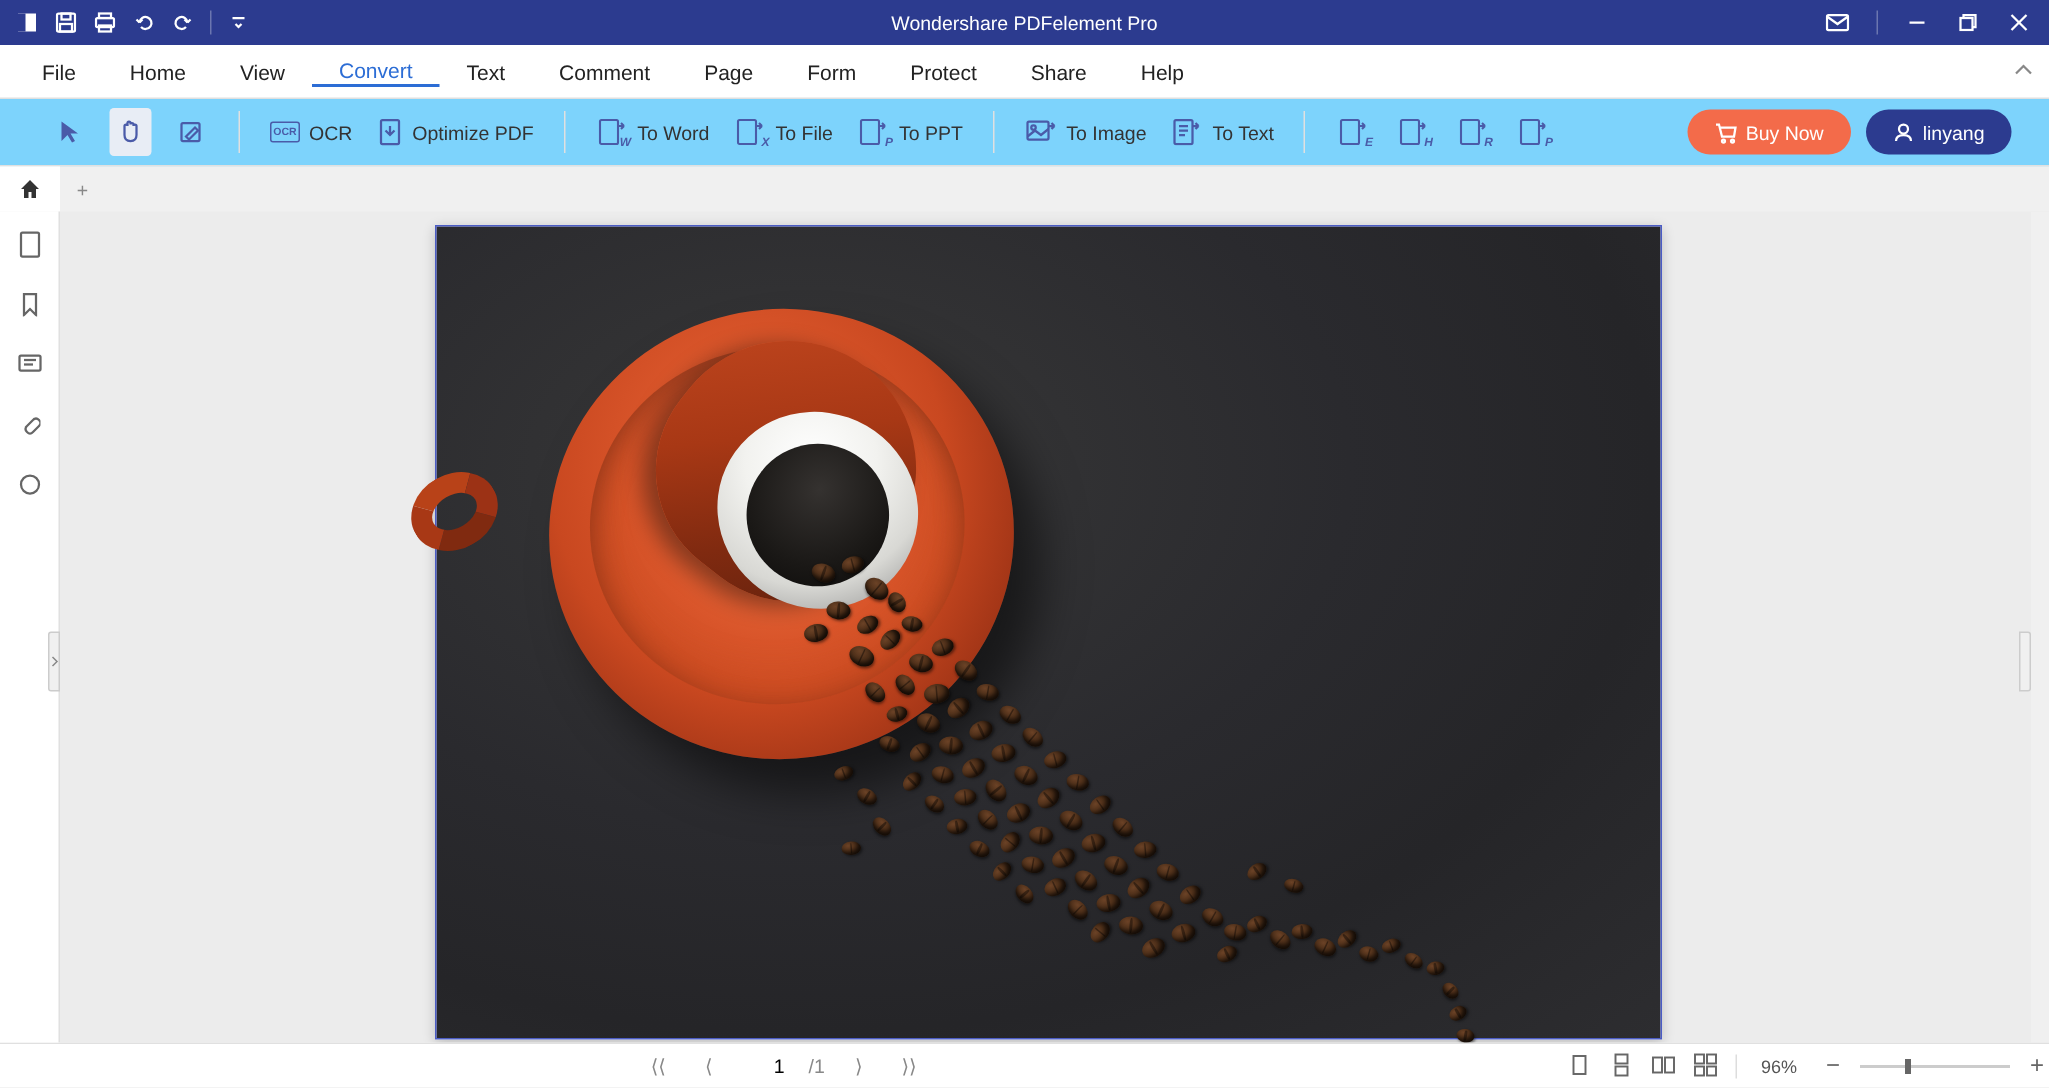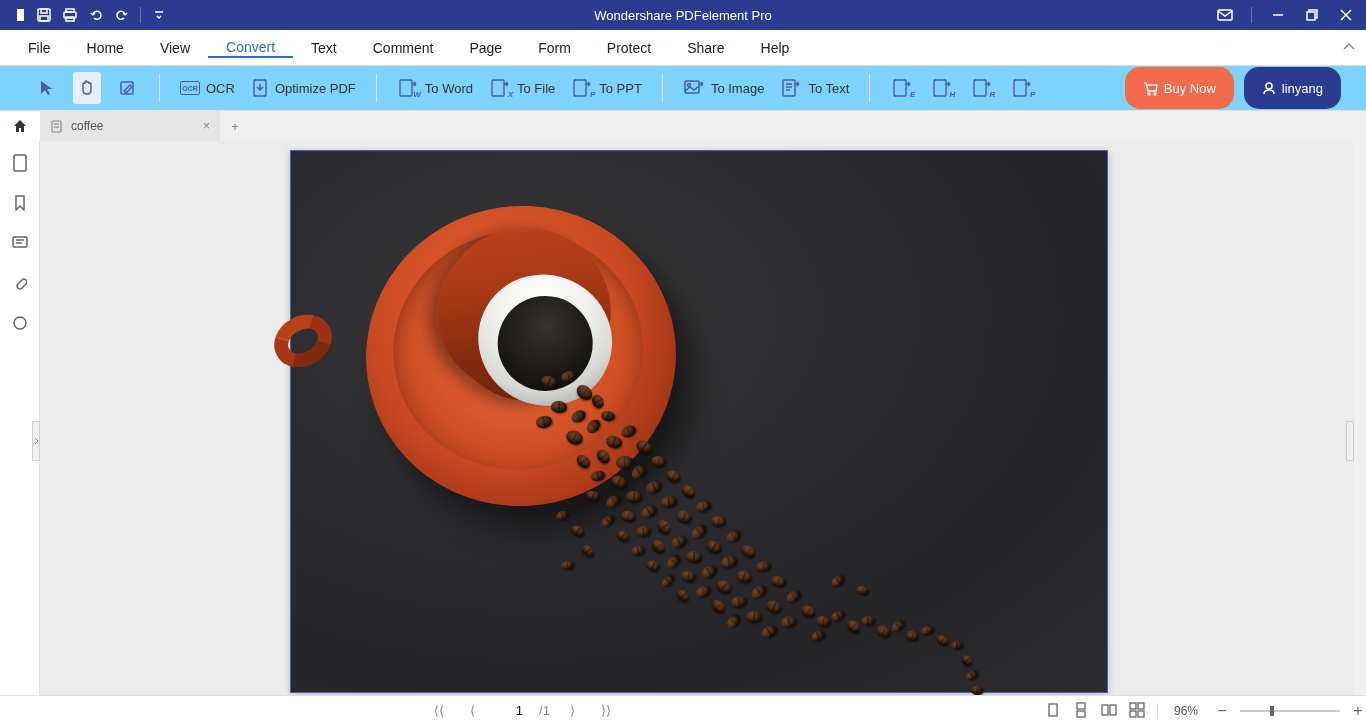--- a/index.html
+++ b/index.html
@@ -16,21 +16,21 @@
 .menu-item.active{color:#2c6dd5;border-bottom:2px solid #2c6dd5;}
 .collapse-btn{position:absolute;right:10px;top:10px;cursor:pointer;}
 .ribbon{height:45px;background:#7dd3fc;border-bottom:1px solid #e0e0e0;display:flex;align-items:center;padding:0 15px;gap:0;}
 .ribbon-group{display:flex;align-items:center;gap:12px;padding:0 18px;position:relative;}
 .ribbon-sep{width:1px;height:28px;background:#e0e0e0;}
 .ribbon-btn{display:flex;align-items:center;gap:6px;cursor:pointer;height:32px;padding:0 2px;}
 .ribbon-btn.icon-only{padding:0;width:28px;justify-content:center;}
 .ribbon-btn.icon-only.sel{background:#e8edf5;border-radius:3px;}
 .ribbon-btn svg{stroke:#4a5ba8;fill:none;stroke-width:1.5;}
 .ribbon-right{margin-left:auto;display:flex;align-items:center;gap:10px;padding-right:10px;}
-.pill{height:42px;border-radius:15px;display:flex;align-items:center;gap:6px;padding:0 18px;cursor:pointer;font-size:13px;}
+.pill{height:30px;border-radius:15px;display:flex;align-items:center;gap:6px;padding:0 18px;cursor:pointer;font-size:13px;}
 .pill.orange{background:#f36b4a;color:#fff;}
 .pill.blue{background:#2c3b8f;color:#fff;}
 .tabbar{height:30px;background:#f0f0f0;display:flex;align-items:flex-end;}
 .home-tab{width:40px;height:30px;display:flex;align-items:center;justify-content:center;cursor:pointer;background:#fff;}
 .doc-tab{height:30px;background:#e5e5e5;display:flex;align-items:center;padding:0 10px;gap:8px;min-width:180px;cursor:pointer;font-size:12px;color:#555;position:relative;}
 .doc-tab .close{margin-left:auto;color:#888;cursor:pointer;}
 .new-tab{width:30px;height:30px;display:flex;align-items:center;justify-content:center;cursor:pointer;color:#888;}
 .workarea{display:flex;height:554px;}
 .left-panel{width:40px;background:#fff;border-right:1px solid #e0e0e0;display:flex;flex-direction:column;align-items:center;padding-top:10px;gap:16px;position:relative;}
 .left-panel-item{width:24px;height:24px;display:flex;align-items:center;justify-content:center;cursor:pointer;}
@@ -283,29 +283,20 @@
     </div>
   </div>
 </div>
 
 <div class="tabbar">
   <div class="home-tab">
       <svg width="16" height="16" viewBox="0 0 16 16" stroke="none" fill="#333">
         <path d="M8 2 L14 8 L12 8 L12 14 L9 14 L9 10 L7 10 L7 14 L4 14 L4 8 L2 8 Z"></path>
       </svg>
     </div>
-  <div class="doc-tab">
-    <svg width="13" height="13" viewBox="0 0 13 13" stroke="#888" fill="none" stroke-width="1.2">
-        <rect x="2" y="1" width="9" height="11" rx="1"></rect>
-        <line x1="4" y1="4" x2="9" y2="4"></line>
-        <line x1="4" y1="7" x2="9" y2="7"></line>
-      </svg>
-    <span>coffee</span>
-    <span class="close">×</span>
-  </div>
   <div class="new-tab">+</div>
 </div>
 
 <div class="workarea">
   <div class="left-panel">
     <div class="left-panel-item">
         <svg width="16" height="18" viewBox="0 0 16 18">
           <rect x="2" y="1" width="12" height="16" rx="1"></rect>
         </svg>
       </div>

